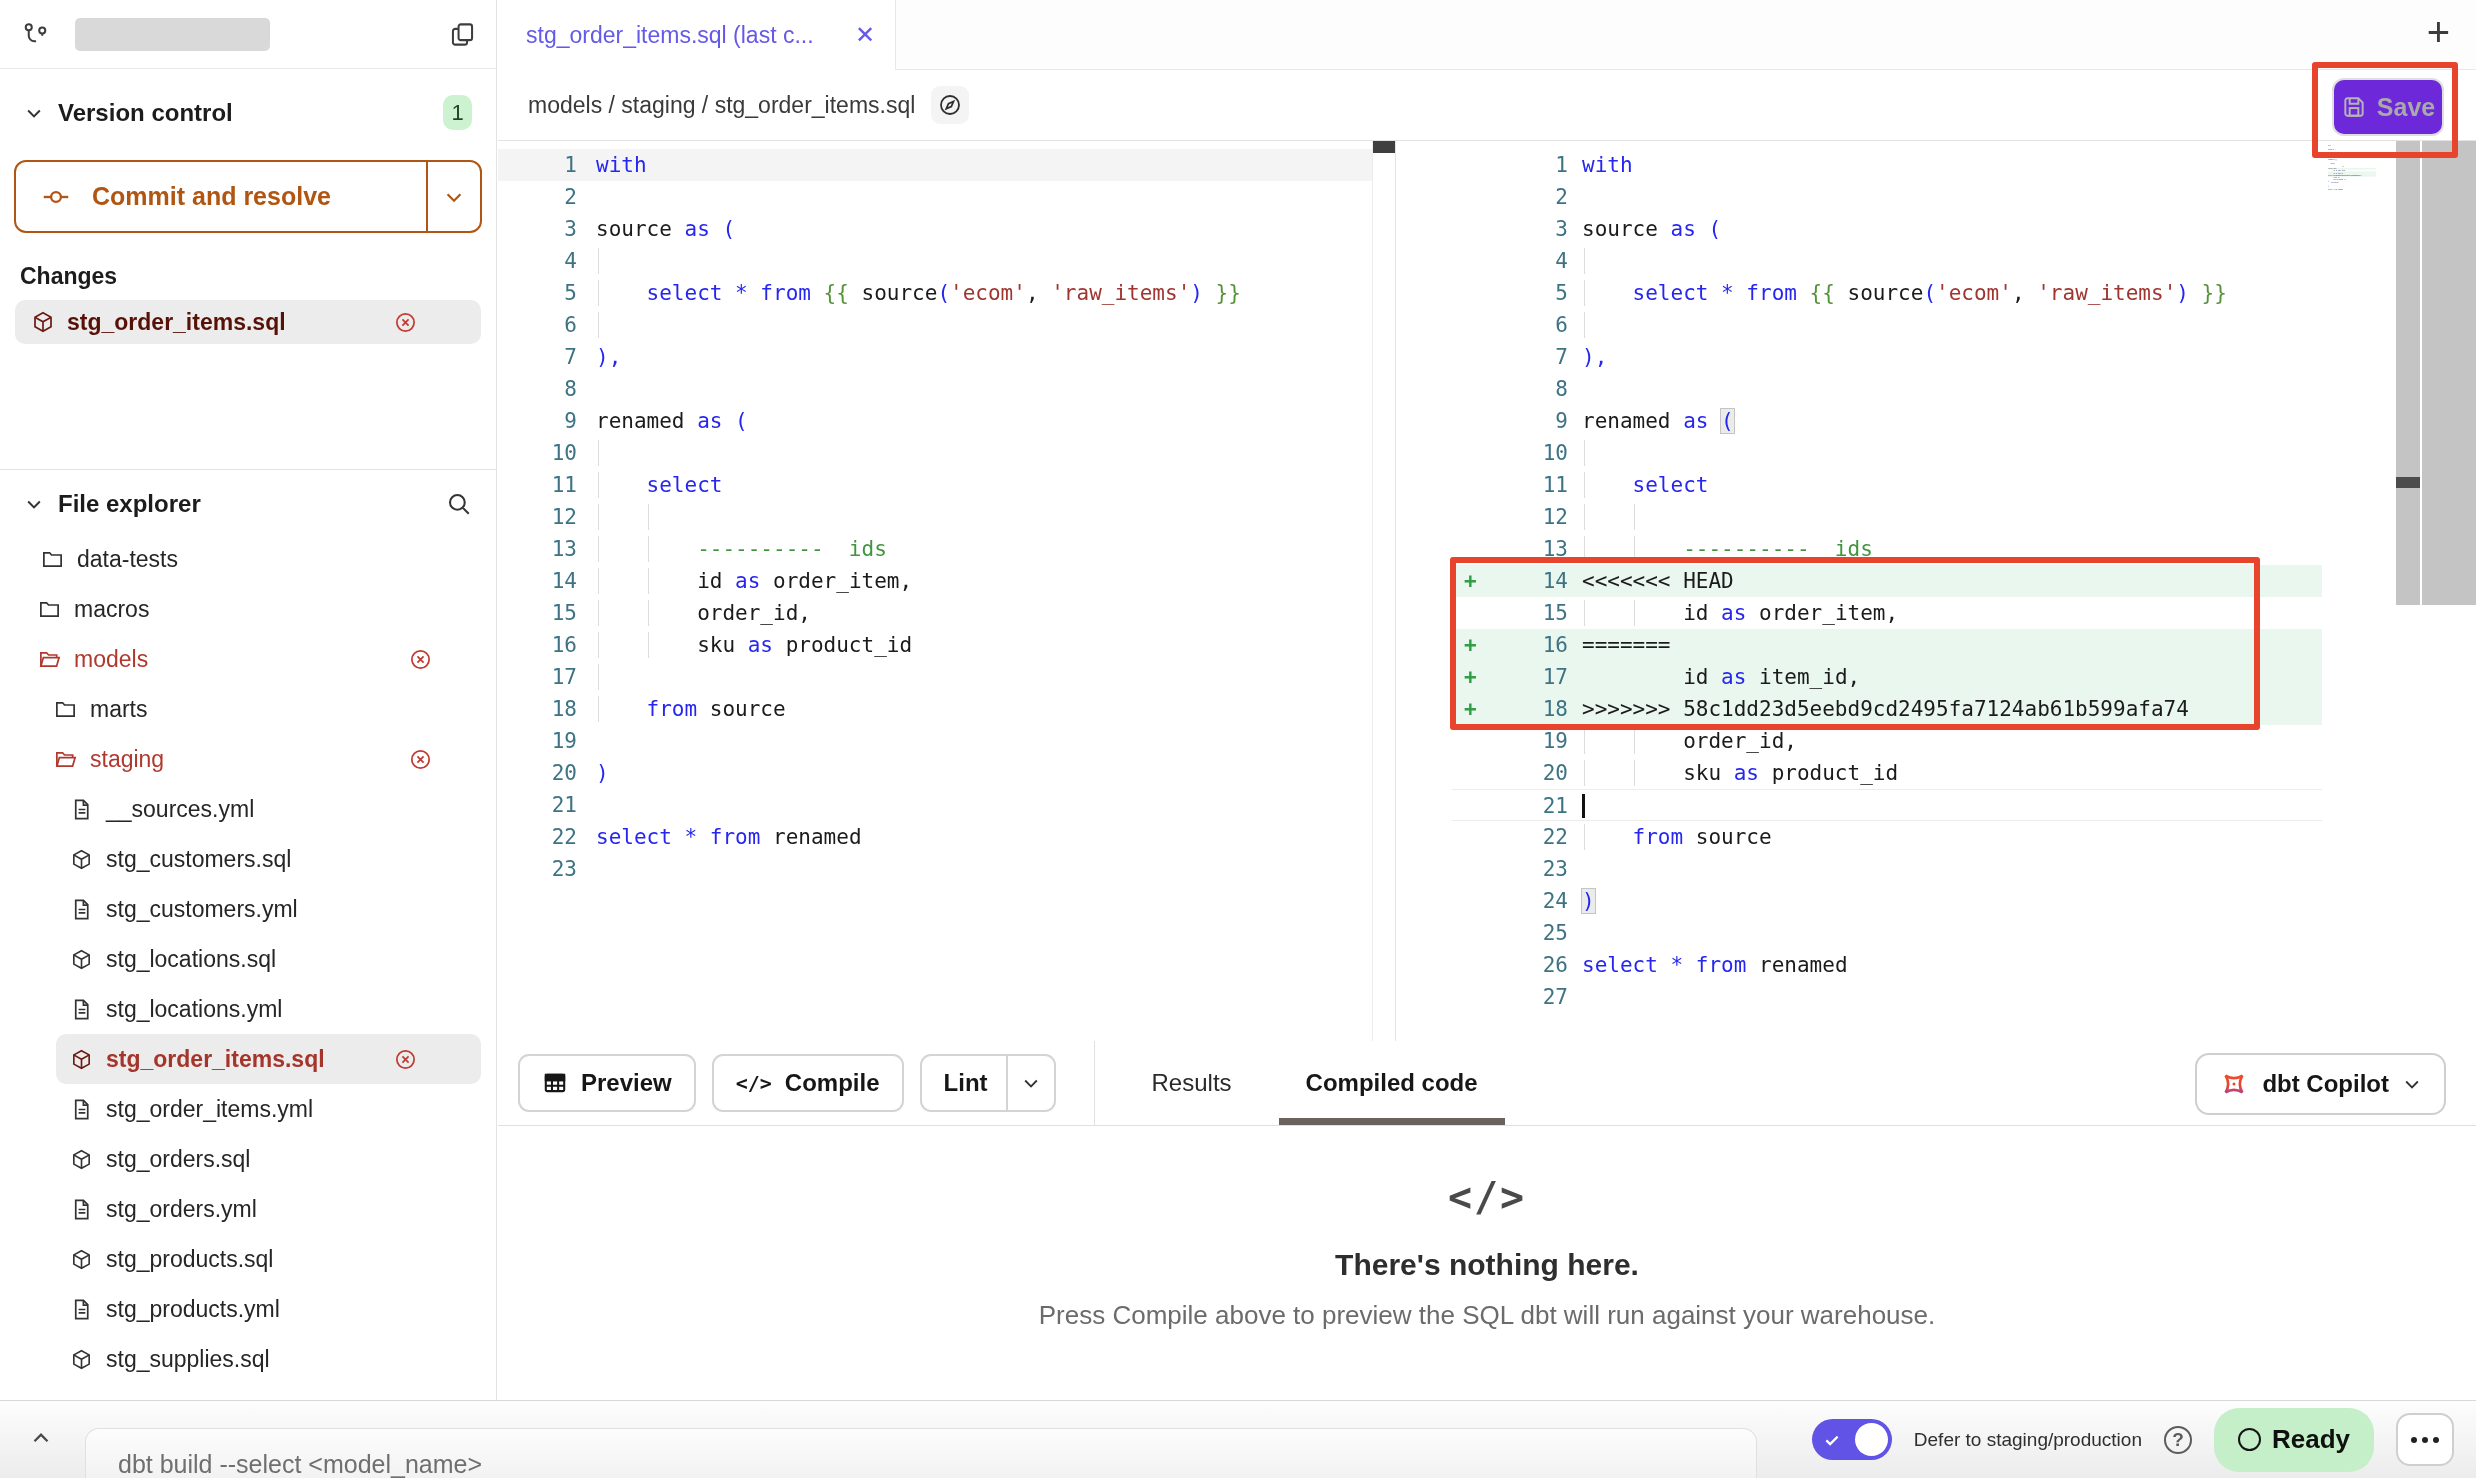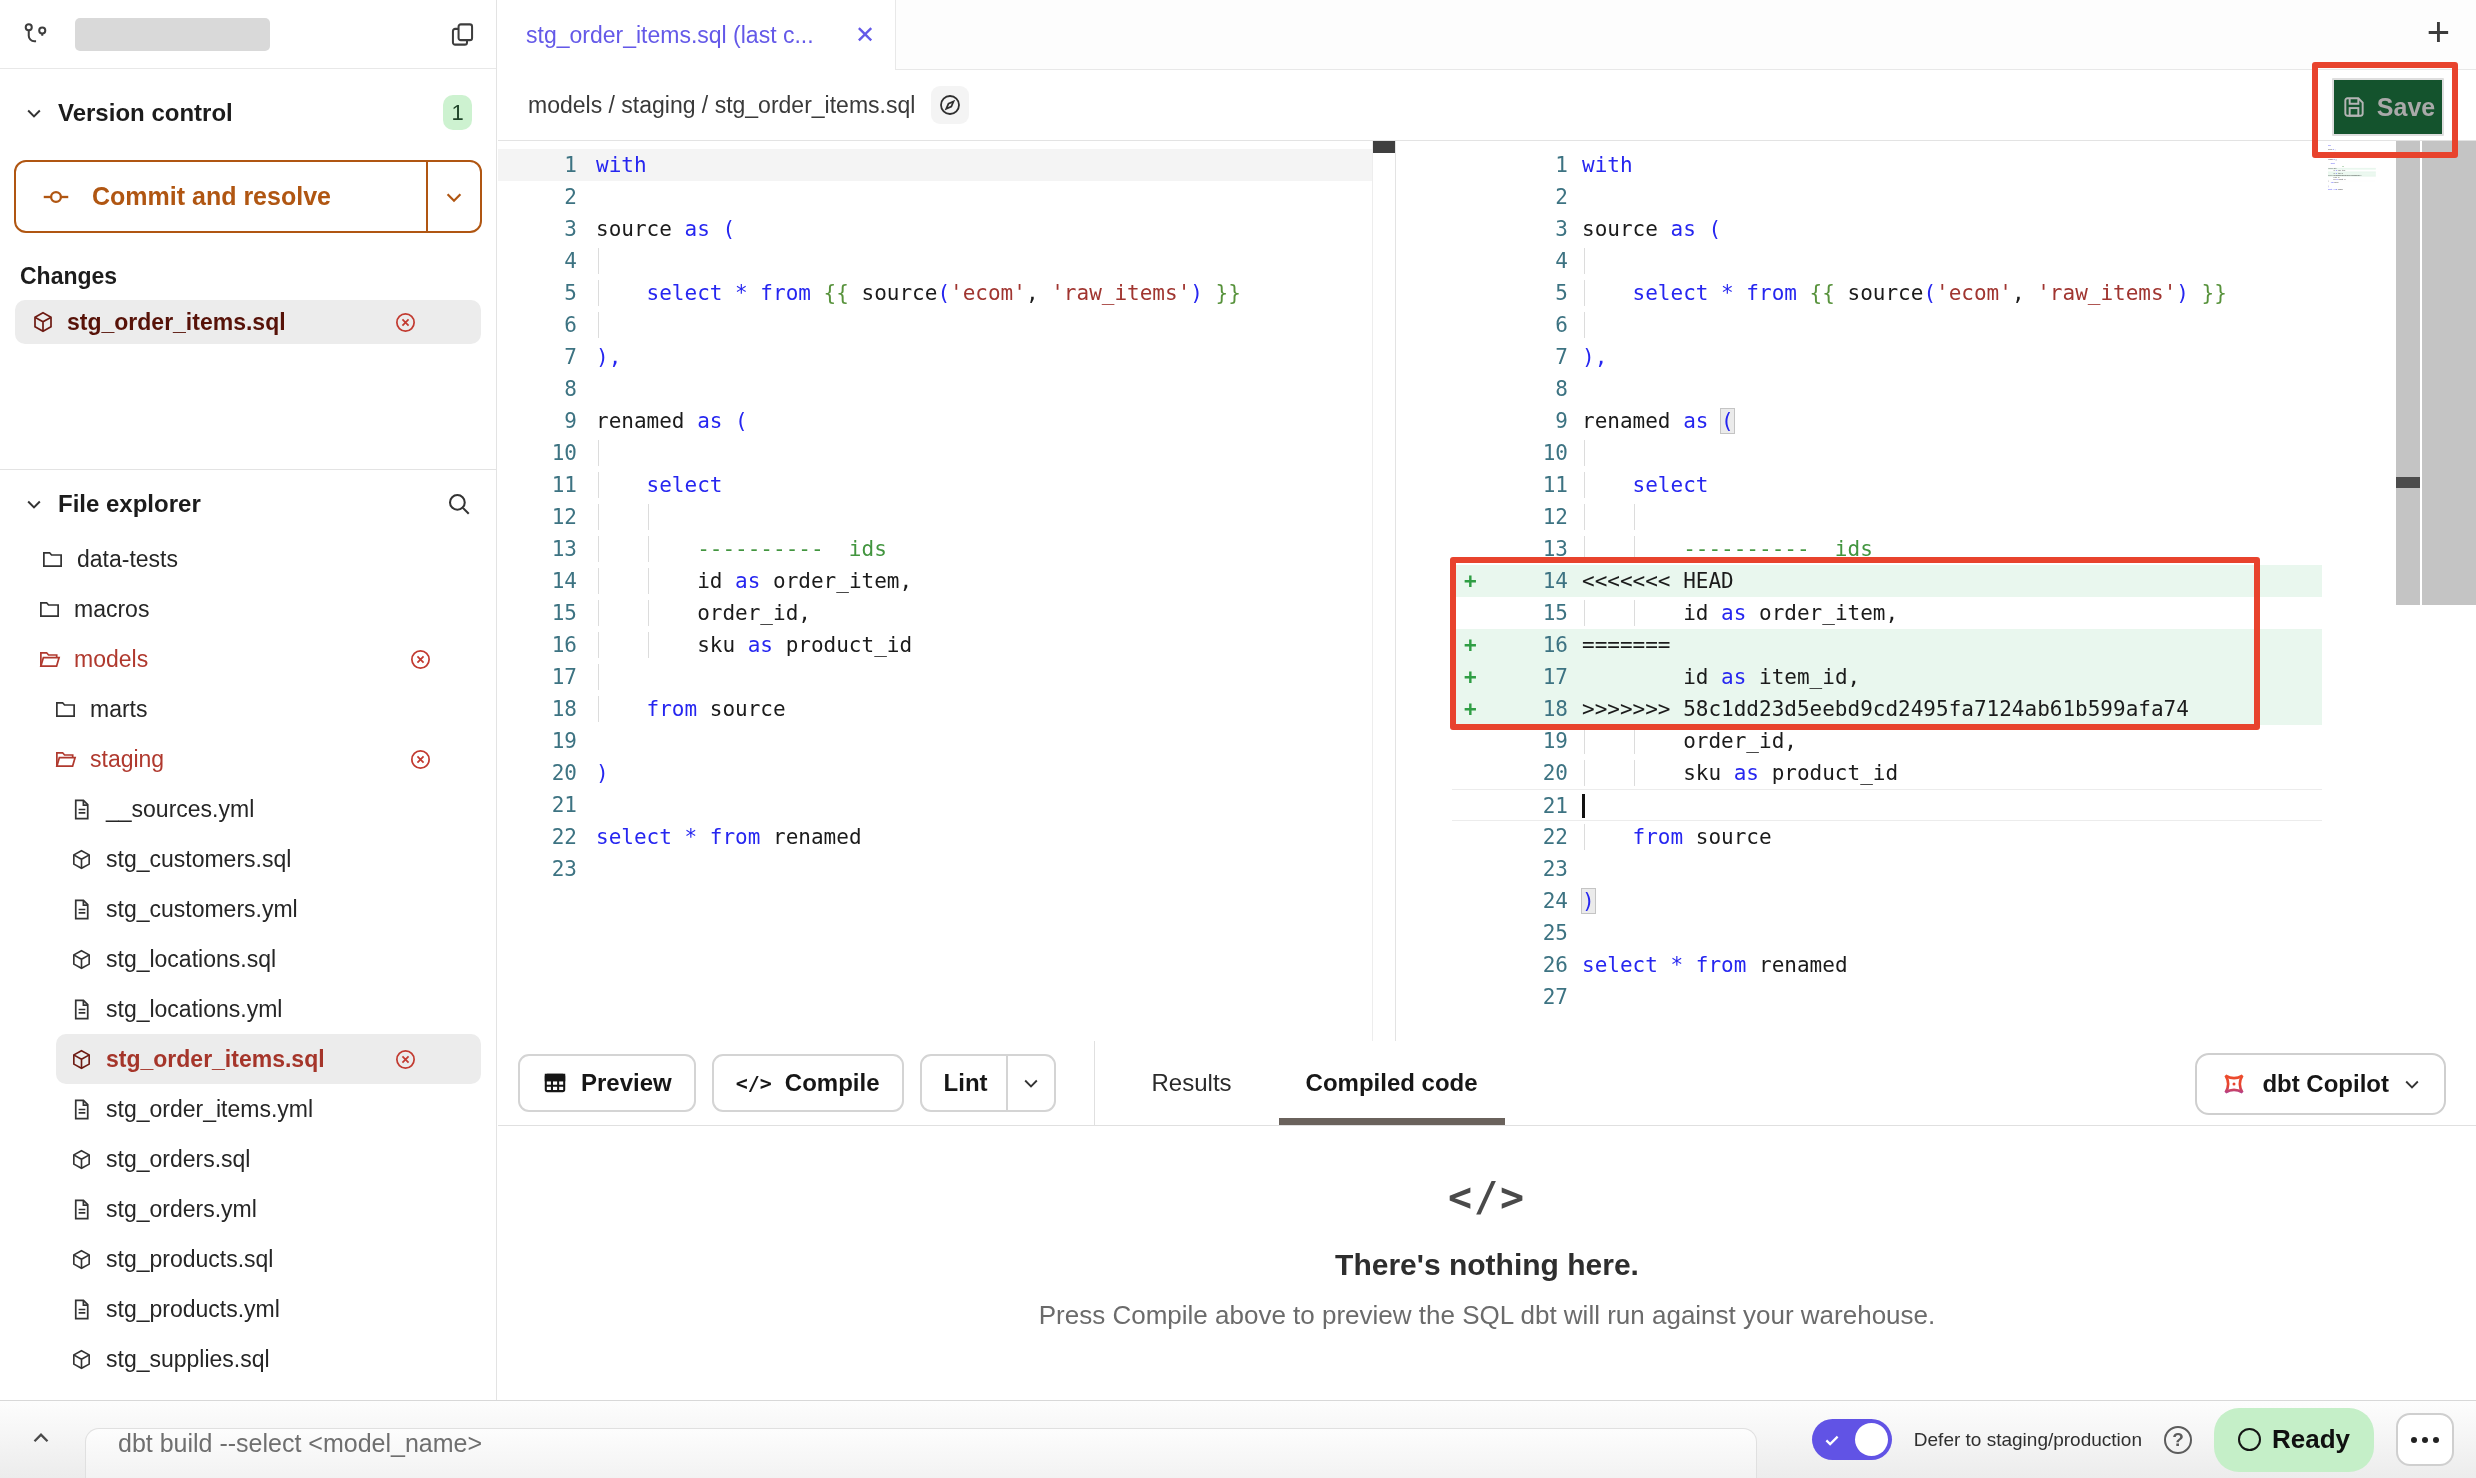--- a/index.html
+++ b/index.html
@@ -71,21 +71,21 @@
   .lscroll { position:absolute; left:874px; top:0; width:24px; height:100%; border-left:1px solid #ededed; border-right:1px solid #e3e3e3; }
   .lscroll .thumb { position:absolute; top:0; left:0; width:100%; height:12px; background:#3f3f3f; }
   .minimap { position:absolute; left:876px; top:4px; width:64px; height:140px; overflow:hidden; background:#fff; }
   .mm-inner { transform:scale(0.055); transform-origin:0 0; width:1800%; }
   .rscroll1 { position:absolute; left:944px; top:0; width:24px; height:464px; background:#c4c4c4; }
   .rscroll1 .thumb { position:absolute; top:336px; left:0; width:100%; height:11px; background:#4c4c4c; }
   .rscroll2 { position:absolute; left:970px; top:0; width:54px; height:464px; background:#c4c4c4; }
   .anno { position:absolute; border:6px solid #e8432d; border-radius:3px; z-index:20; pointer-events:none; }
   .anno-diff { left:952px; top:416px; width:810px; height:173px; }
   .anno-save { left:1814px; top:62px; width:146px; height:96px; }
-  .save-btn { position:absolute; left:1834px; top:78px; width:112px; height:58px; background:#14532d; border:2px solid #dedede; border-radius:1px; display:flex; align-items:center; justify-content:center; gap:10px; color:#a9a9a9; font-size:25px; font-weight:600; z-index:21; }
+  .save-btn { position:absolute; left:1834px; top:78px; width:112px; height:58px; background:#6d28d9; border:2px solid #dedede; border-radius:12px; display:flex; align-items:center; justify-content:center; gap:10px; color:#a9a9a9; font-size:25px; font-weight:600; z-index:21; }
 
   
   .toolbar { position:absolute; left:0; top:1041px; width:100%; height:85px; border-bottom:1px solid #e0e0e0; display:flex; align-items:center; padding-left:20px; background:#fff; }
   .btn { height:58px; border:2px solid #d4d4d4; border-radius:11px; background:#fff; display:flex; align-items:center; font-size:24px; color:#161616; font-weight:600; cursor:pointer; }
   .btn + .btn { margin-left:16px; }
   .btn .bpad { display:flex; align-items:center; gap:13px; padding:0 22px; }
   .btn .bicon { color:#161616; }
   .lint-caret { align-self:stretch; width:48px; border-left:2px solid #d4d4d4; display:flex; align-items:center; justify-content:center; color:#333; }
   .tb-divider { width:1px; align-self:stretch; background:#e0e0e0; margin-left:38px; }
   .ptabs { display:flex; margin-left:30px; height:100%; }
@@ -95,21 +95,21 @@
   .ptab.active::after { content:""; position:absolute; left:0; right:0; bottom:0; height:7px; background:#6a625c; }
   .copilot { position:absolute; right:30px; top:12px; height:62px; border:2px solid #cfcfcf; border-radius:14px; background:#fff; display:flex; align-items:center; gap:13px; padding:0 22px; font-size:24px; font-weight:600; color:#161616; cursor:pointer; }
   .results-panel { position:absolute; left:0; top:1126px; width:100%; height:274px; background:#fff; text-align:center; }
   .es-icon { margin-top:48px; font-family:"DejaVu Sans Mono", monospace; font-size:40px; font-weight:600; color:#4a4a4a; letter-spacing:2px; }
   .es-title { margin-top:28px; font-size:30px; font-weight:700; color:#2e2e2e; }
   .es-sub { margin-top:18px; font-size:26px; color:#6b6b6b; }
 
   
   .statusbar { position:absolute; left:0; top:1400px; width:100%; height:78px; border-top:1px solid #d8d8d8; background:linear-gradient(#fdfdfd,#ececec); }
   .sb-chevron { position:absolute; left:28px; top:24px; color:#4a4a4a; cursor:pointer; }
-  .cmd-input { position:absolute; left:85px; top:27px; width:1672px; height:51px; border:1px solid #e0e0e0; border-bottom:none; border-radius:14px 14px 0 0; background:linear-gradient(#fdfdfd,#f2f2f2); display:flex; align-items:flex-start; padding-left:32px; font-size:25px; color:#6f6f6f; }
+  .cmd-input { position:absolute; left:85px; top:27px; width:1672px; height:51px; border:1px solid #e0e0e0; border-bottom:none; border-radius:14px 14px 0 0; background:linear-gradient(#fdfdfd,#f2f2f2); display:flex; align-items:flex-end; padding-left:32px; font-size:25px; color:#6f6f6f; }
   .sb-right { position:absolute; right:22px; top:0; height:100%; display:flex; align-items:center; gap:22px; }
   .toggle { width:80px; height:41px; border-radius:21px; background:#6153e5; position:relative; cursor:pointer; flex:none; }
   .toggle .check { position:absolute; left:11px; top:12px; color:#fff; }
   .toggle .knob { position:absolute; right:4px; top:4px; width:33px; height:33px; border-radius:50%; background:#fff; }
   .defer-label { font-size:19px; color:#2f2f2f; }
   .help { width:28px; height:28px; border:2px solid #5c5c5c; border-radius:50%; color:#5c5c5c; font-size:19px; display:flex; align-items:center; justify-content:center; font-weight:600; }
   .ready-pill { height:64px; border-radius:25px; background:#c5efc8; display:flex; align-items:center; gap:11px; padding:0 24px; font-size:26px; font-weight:600; color:#101010; }
   .ready-pill .ring { width:23px; height:23px; border:2.5px solid #151515; border-radius:50%; }
   .more-btn { width:58px; height:53px; border:2px solid #cfcfcf; border-radius:14px; background:#fff; display:flex; align-items:center; justify-content:center; gap:5px; cursor:pointer; }
   .more-btn i { width:6px; height:6px; border-radius:50%; background:#222; }

